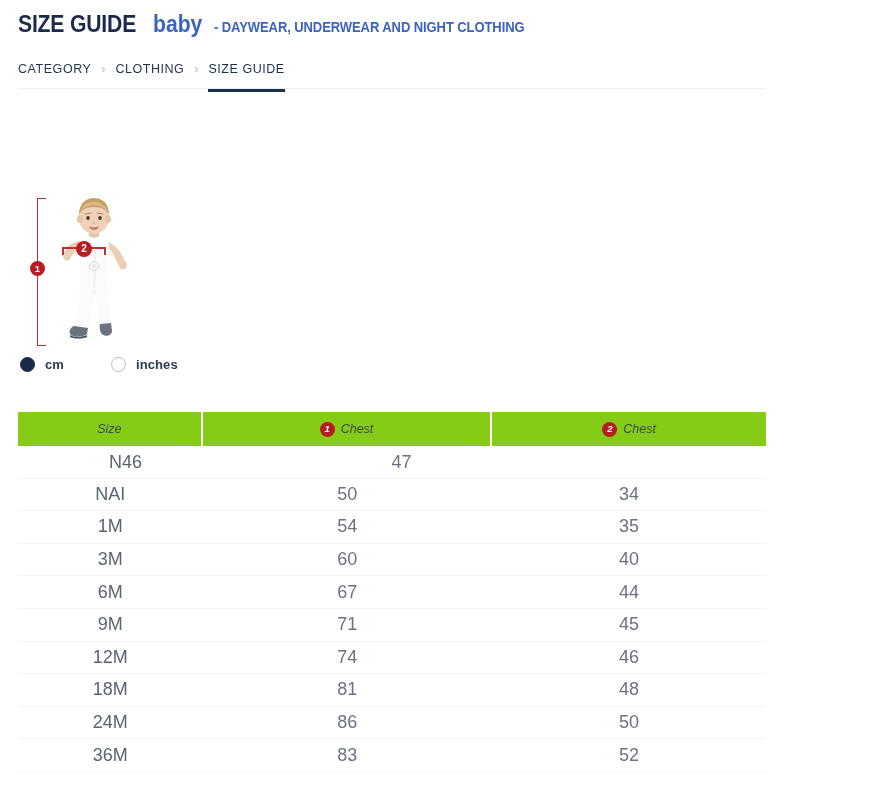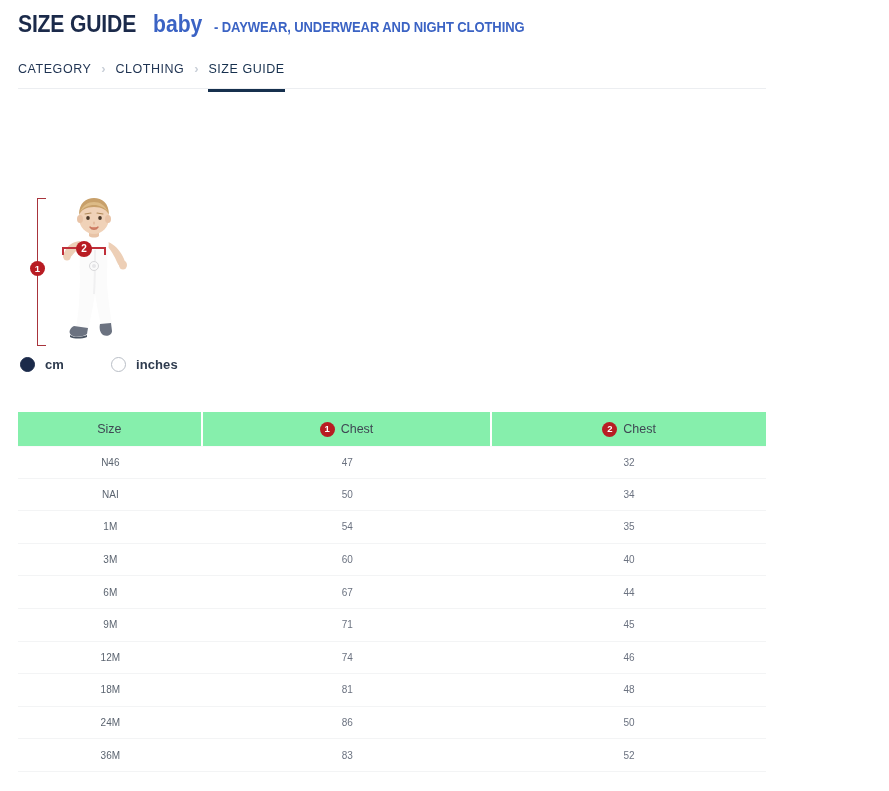--- a/index.html
+++ b/index.html
@@ -92,33 +92,33 @@
   }
   .radio.on { background: #1b2a4a; border-color: #1b2a4a; }
   .unit-label {
     margin-left: 10px; font-size: 13px; font-weight: bold; color: #2e3b4e;
     letter-spacing: 0.1px;
   }
 
   
   .table { position: absolute; left: 18px; top: 412px; right: 0; }
   .trow { display: flex; align-items: center; }
-  .thead { background: #86efac; height: 34px; }
+  .thead { background: #84cc16; height: 34px; font-style: italic; }
   .thead .tcell { font-size: 12.5px; color: #3f4854; font-weight: normal; }
   .thead .c-size { border-right: 2px solid #ffffff; }
   .thead .c-height { border-right: 2px solid #ffffff; }
 
   .tcell { display: flex; align-items: center; justify-content: center; height: 100%; }
   .c-size   { width: 215px; }
   .c-height { width: 337px; }
   .c-chest  { width: 319px; }
 
   .tbody .trow { height: 32.6px; border-bottom: 1px solid #f3f4f5; }
   .tbody .trow:first-child { border-top: 1px solid #fafafb; }
-  .tbody .tcell { font-size: 10px; color: #6b7280; }
+  .tbody .tcell { font-size: 18px; color: #6b7280; }
   .tbody .c-size { color: #5b6470; }
 
   .hbadge {
     display: inline-flex; align-items: center; justify-content: center;
     width: 15px; height: 15px; border-radius: 50%;
     background: #b81c23; color: #fff; font-size: 9.5px; font-weight: bold;
     margin-right: 6px; line-height: 1;
   }
   .hlabel { font-size: 12.5px; color: #3f4854; }
 </style>
@@ -224,21 +224,20 @@
       <div class="tcell c-chest">
         <span class="hbadge">2</span>
         <span class="hlabel">Chest</span>
       </div>
     </div>
 
     <div class="tbody" id="table-body">
         <div class="trow">
           <div class="tcell c-size">N46</div>
           <div class="tcell c-height">47</div>
-          <div class="tcell c-chest">32</div>
         </div>
         <div class="trow">
           <div class="tcell c-size">NAI</div>
           <div class="tcell c-height">50</div>
           <div class="tcell c-chest">34</div>
         </div>
         <div class="trow">
           <div class="tcell c-size">1M</div>
           <div class="tcell c-height">54</div>
           <div class="tcell c-chest">35</div>

